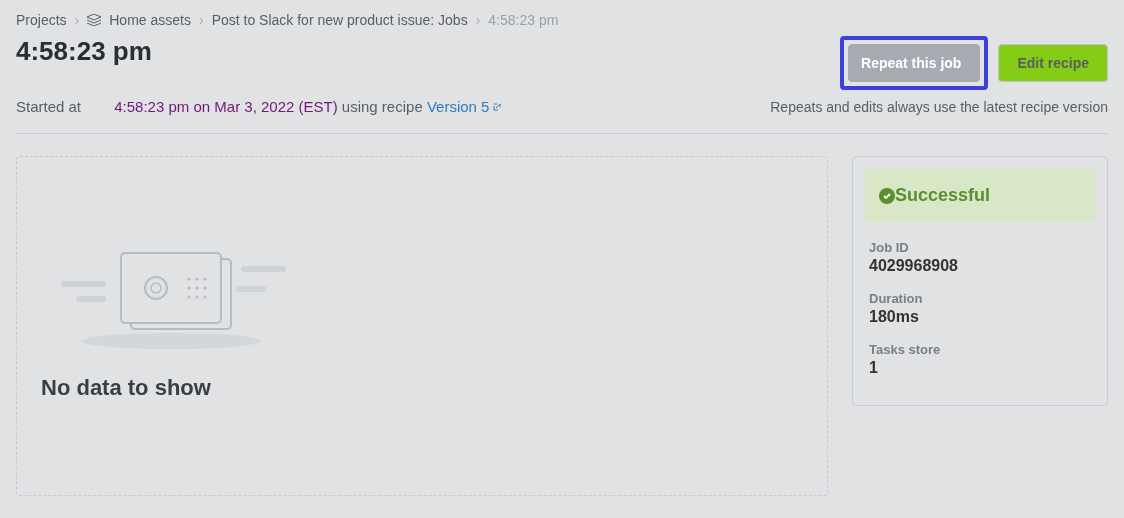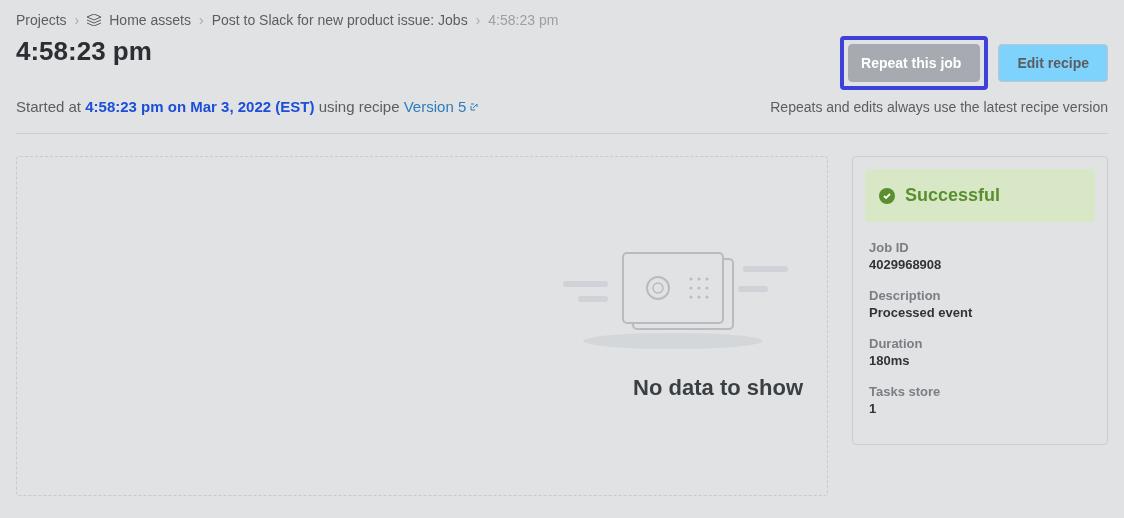--- a/index.html
+++ b/index.html
@@ -40,21 +40,21 @@
   gap: 10px;
   align-items: center;
 }
 .btn {
   padding: 10px 18px;
   border-radius: 4px;
   font-size: 14px;
   font-weight: 600;
   cursor: pointer;
   border: 1px solid #bfc4c9;
-  background: #7dd3fc;
+  background: #84cc16;
   color: #5a5e63;
 }
 .btn-primary-outline {
   background: #a7abb1;
   border-color: #a7abb1;
   color: #fff;
   padding-left: 12px;
 }
 .btn-highlight-wrap {
   border: 4px solid #3f3fdb;
@@ -62,41 +62,41 @@
   padding: 4px;
 }
 .subheader {
   display: flex;
   justify-content: space-between;
   align-items: center;
   padding: 8px 16px 0 16px;
   font-size: 15px;
   color: #5a5e63;
 }
-.subheader .left b { color: #1d4ed8; font-weight: 700; }
+.subheader .left b { color: #701a75; font-weight: 400; margin-left: 29px; }
 .subheader .link { color: #2e7bbd; cursor: pointer; }
 .subheader .right { font-size: 14px; color: #5a5e63; }
 .hr {
   border: none;
   border-top: 1px solid #cacdd1;
   margin: 18px 16px 0 16px;
 }
 .content {
   display: flex;
   padding: 22px 16px 16px 16px;
   gap: 24px;
 }
 .main-panel {
   flex: 1;
   border: 1px dashed #c6cacf;
   border-radius: 4px;
   min-height: 340px;
   display: flex;
   flex-direction: column;
-  align-items: flex-end;
+  align-items: flex-start;
   justify-content: center;
   padding: 24px;
   background: #e0e2e4;
 }
 .empty-illustration {
   margin-bottom: 20px;
 }
 .empty-title {
   font-size: 22px;
   font-weight: 700;
@@ -115,21 +115,20 @@
   background: #e0e2e4;
   padding: 12px;
   height: fit-content;
 }
 .status-banner {
   background: #d8e8c7;
   border-radius: 4px;
   padding: 16px 14px;
   display: flex;
   align-items: center;
-  gap: 10px;
   margin-bottom: 18px;
 }
 .check-circle {
   width: 16px;
   height: 16px;
   border-radius: 50%;
   background: #5a8f2f;
   display: inline-flex;
   align-items: center;
   justify-content: center;
@@ -137,21 +136,21 @@
   font-size: 10px;
   font-weight: bold;
 }
 .status-text {
   font-size: 18px;
   font-weight: 700;
   color: #5a8f2f;
 }
 .meta-item { margin-bottom: 16px; padding: 0 4px; font-weight: bold; }
 .meta-label { font-size: 13px; color: #7a7f85; margin-bottom: 2px; }
-.meta-value { font-size: 13px; color: #333; }
+.meta-value { font-size: 16px; color: #333; }
 .ext-icon {
   display: inline-block;
   width: 10px;
   height: 10px;
   margin-left: 3px;
   vertical-align: baseline;
 }
 </style>
 </head>
 <body>
@@ -228,24 +227,20 @@
             <path d="M2 5l2 2 4-4" stroke="#fff" stroke-width="1.8" fill="none"></path>
           </svg>
       </span>
       <span class="status-text">Successful</span>
     </div>
     <div class="meta-item">
       <div class="meta-label">Job ID</div>
       <div class="meta-value">4029968908</div>
     </div>
     <div class="meta-item">
-      <div class="meta-label">Description</div>
-      <div class="meta-value">Processed event</div>
-    </div>
-    <div class="meta-item">
       <div class="meta-label">Duration</div>
       <div class="meta-value">180ms</div>
     </div>
     <div class="meta-item">
       <div class="meta-label">Tasks store</div>
       <div class="meta-value">1</div>
     </div>
   </div>
 </div>
 

